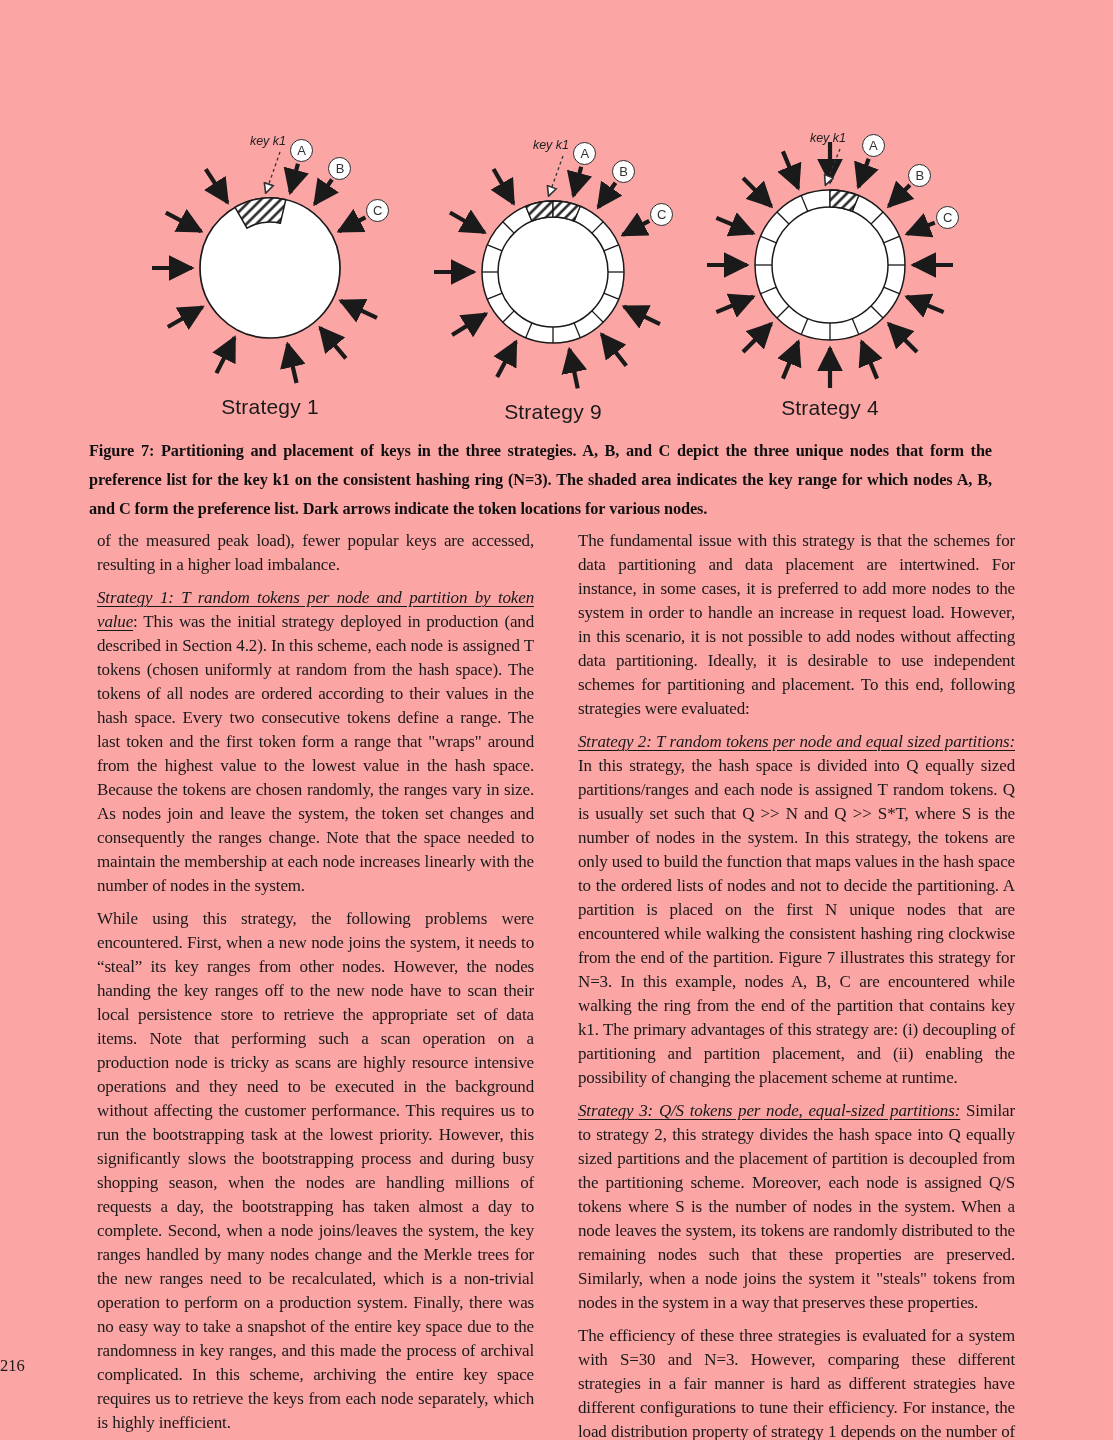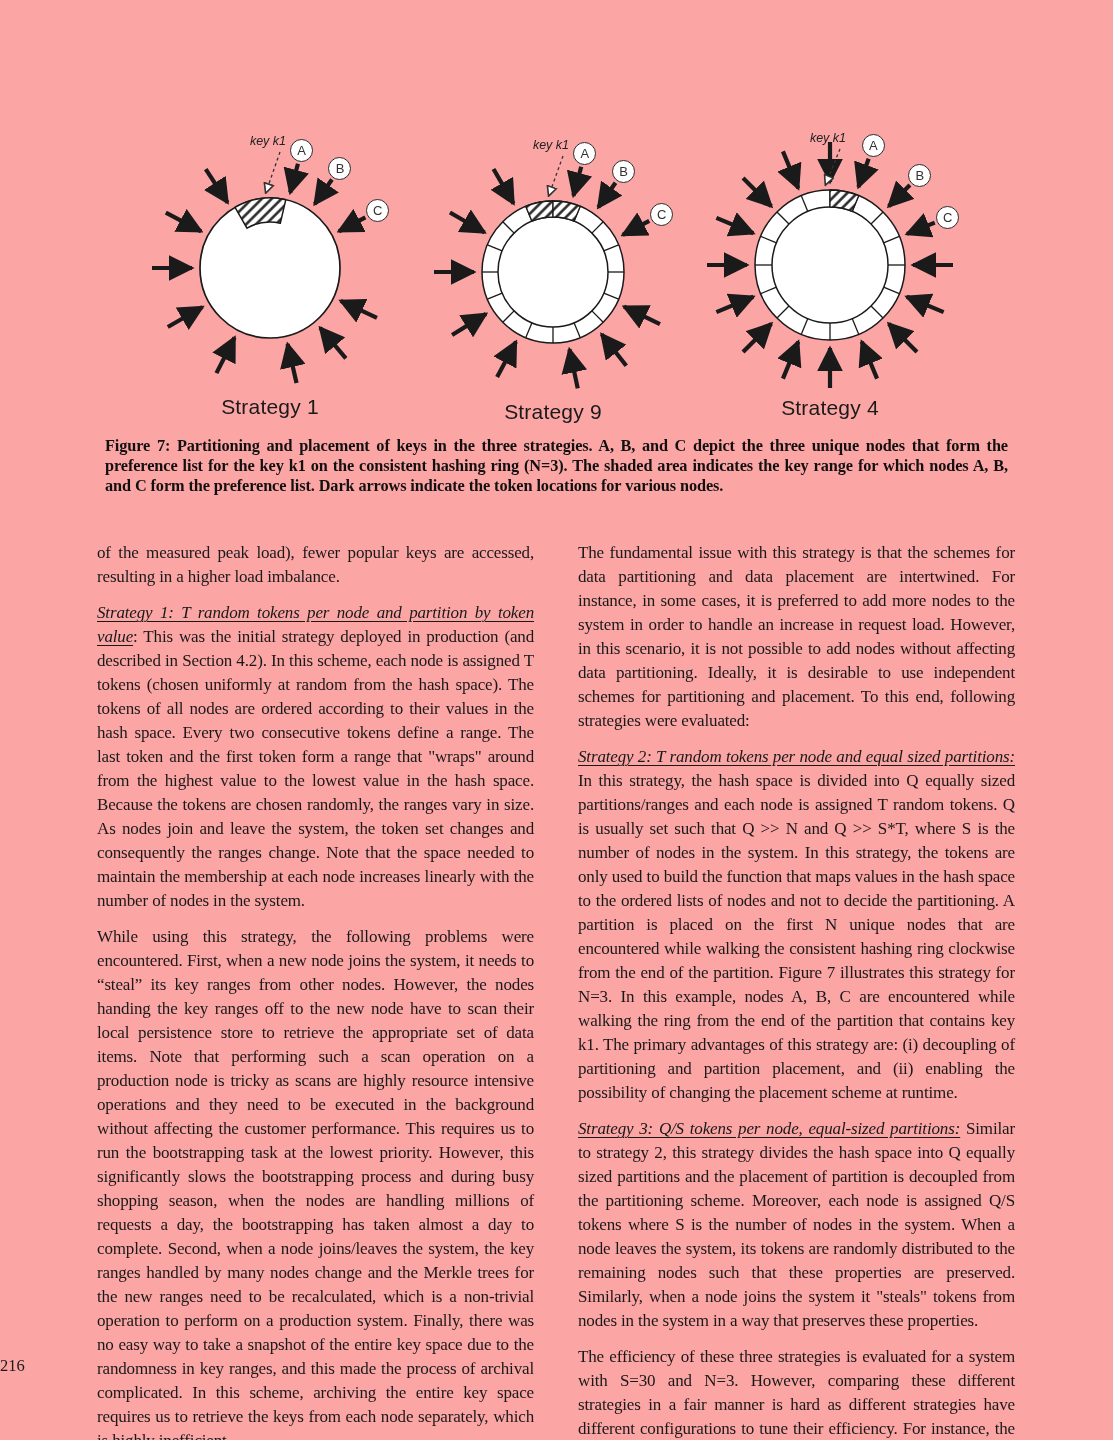--- a/index.html
+++ b/index.html
@@ -33,31 +33,31 @@
     background:#fff;
   }
   .strategy-label{
     position:absolute;left:0;width:300px;text-align:center;
     font-family:"Liberation Sans", sans-serif;
     font-size:21px;color:#1a1a1a;letter-spacing:.2px;
   }
 
   
   .caption{
-    position:absolute;left:105px;top:436px;width:903px;
-    font-weight:bold;font-size:16.3px;line-height:20px;
+    position:absolute;left:89px;top:436px;width:903px;
+    font-weight:bold;font-size:16.3px;line-height:29px;
     text-align:justify;letter-spacing:-.1px;color:#111;
   }
 
   
   .col{position:absolute;top:529px;width:437px;font-size:17px;line-height:24px;
        text-align:justify;hyphens:none;color:#191919;letter-spacing:-.15px;}
   .col-left{left:97px;}
   .col-right{left:578px;}
-  .para{margin:12px 0 9px 0;}
+  .para{margin:0 0 9px 0;}
   .sh{font-style:italic;text-decoration:underline;text-underline-offset:2.5px;text-decoration-thickness:1px;}
   .sh-block{display:block;text-align:justify;text-align-last:justify;}
 
   .page-number{
     position:absolute;left:0;top:1356px;width:1113px;
     text-align:left;font-size:16.5px;color:#1a1a1a;
   }
 </style>
 </head>
 <body>

